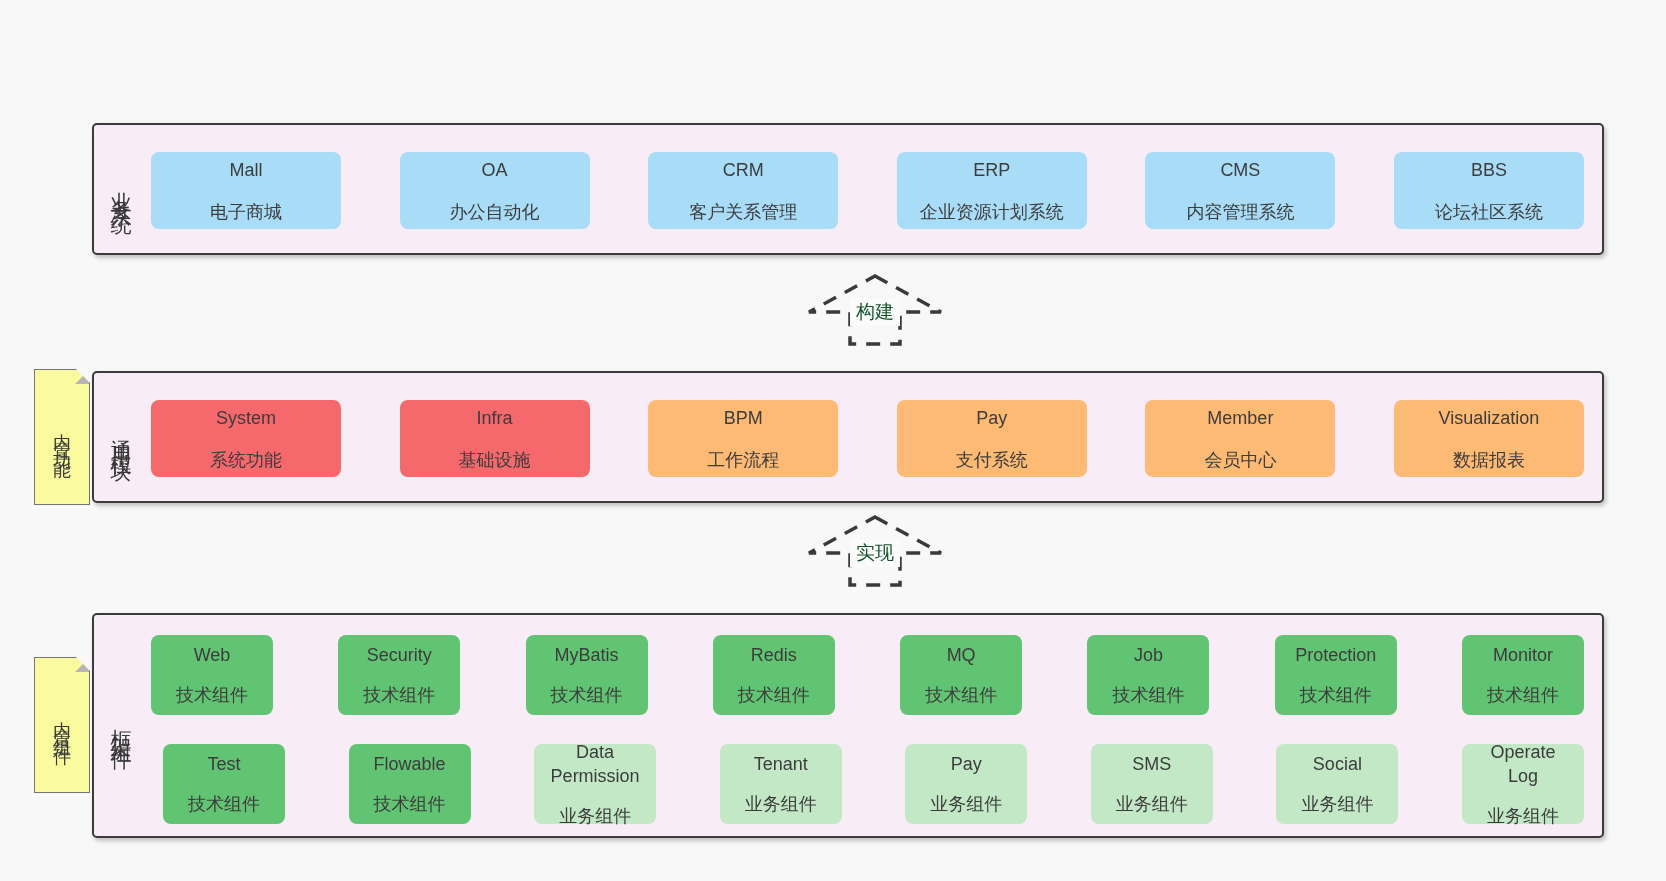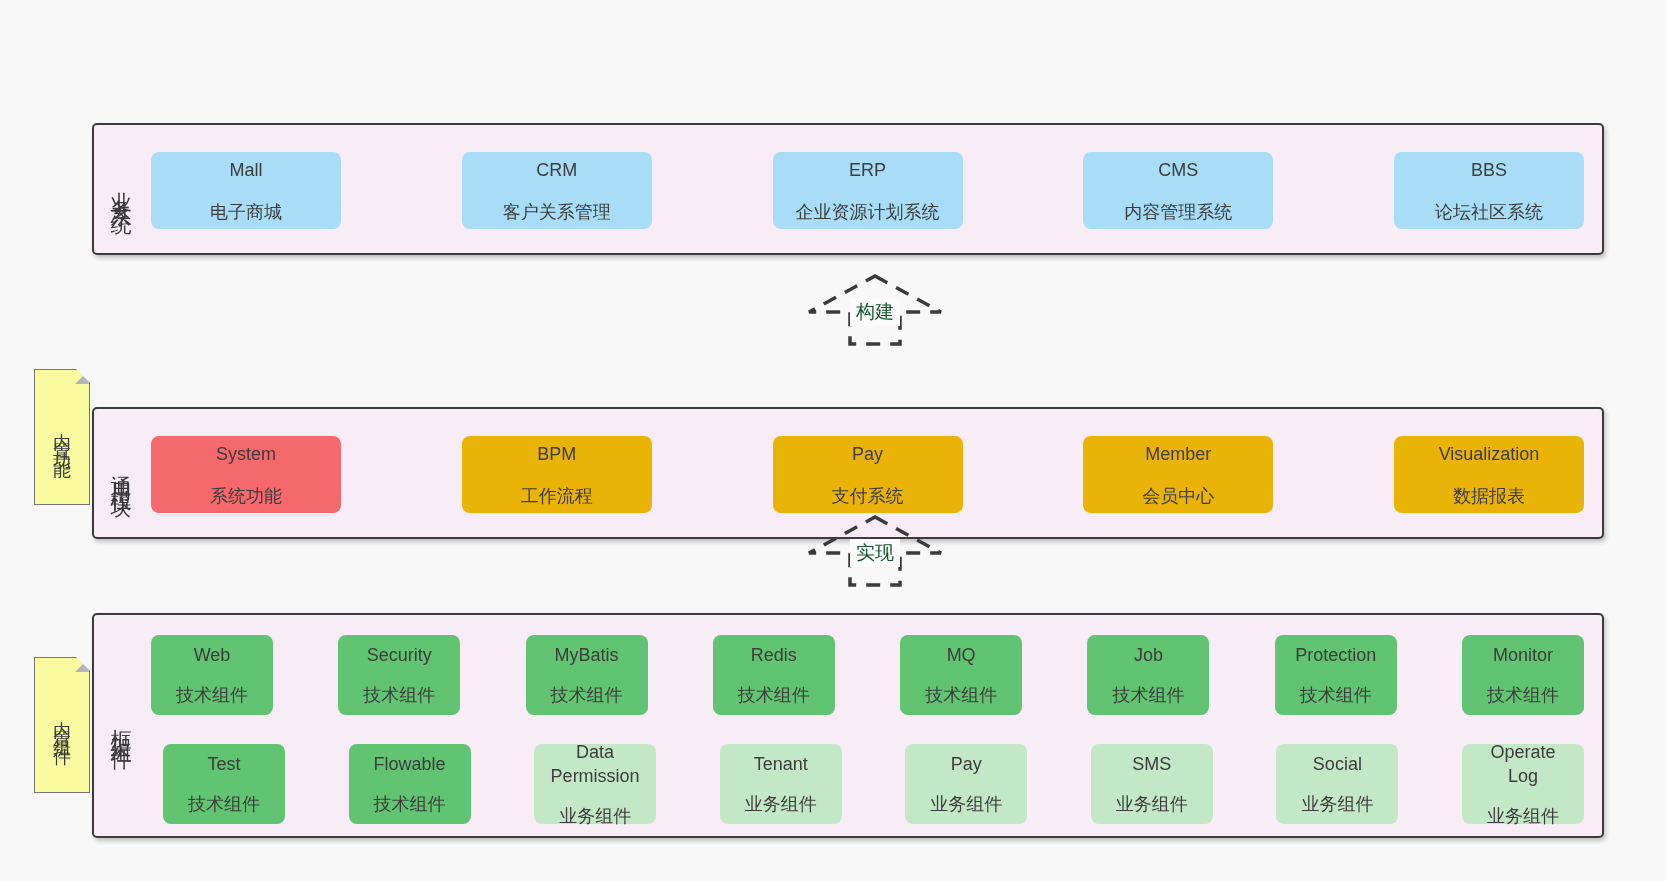--- a/index.html
+++ b/index.html
@@ -8,21 +8,21 @@
     background:#f8f8f8; overflow:hidden;
     font-family:"Liberation Sans","DejaVu Sans",sans-serif;
     color:#3c3c3c;
   }
   .layer {
     position:absolute; left:92px; width:1512px; box-sizing:border-box;
     background:#f8ecf6; border:2px solid #3b3b3b; border-radius:5px;
     box-shadow:2px 3px 4px rgba(0,0,0,0.22);
   }
   #layer-business   { top:123px; height:132px; }
-  #layer-modules    { top:371px; height:132px;margin-top:36px; }
+  #layer-modules    { top:371px; height:132px; }
   #layer-components { top:613px; height:225px; }
 
   .layer-label {
     position:absolute; left:13px; top:50%; transform:translateY(-50%);
     writing-mode:vertical-lr; text-orientation:upright;
     font-size:21px; letter-spacing:7px; color:#383838; white-space:nowrap;
   }
 
   .row {
     position:absolute; left:57px; right:18px;
@@ -35,21 +35,21 @@
   .box {
     box-sizing:border-box; border-radius:8px; padding:4px 14px;
     display:flex; flex-direction:column; justify-content:center; align-items:center;
     text-align:center; font-size:18px;gap:16px;
   }
   .box span { display:block; }
   .w6 { width:190px; height:77px; line-height:26px; }
   .w8 { width:122px; height:80px; line-height:24px; }
   .blue       { background:#a9dcf7; }
   .red        { background:#f5696d; }
-  .pink       { background:#eab308; }
+  .pink       { background:#fdba74; }
   .green      { background:#61c473; }
   .lightgreen { background:#c3e8c6; }
 
   .note {
     position:absolute; left:34px; width:56px; height:136px; box-sizing:border-box;
     background:#fafa9e; border:1px solid #757575;
     display:flex; align-items:center; justify-content:center;
     clip-path:polygon(0 0, calc(100% - 14px) 0, 100% 14px, 100% 100%, 0 100%);
   }
   .note::after {
@@ -78,20 +78,24 @@
 <body>
 
 <div class="layer" id="layer-business">
   <div class="layer-label">业务系统</div>
   <div class="row">
     <div class="box w6 blue">
       <span>Mall</span>
       <span>电子商城</span>
     </div>
     <div class="box w6 blue">
+      <span>OA</span>
+      <span>办公自动化</span>
+    </div>
+    <div class="box w6 blue">
       <span>CRM</span>
       <span>客户关系管理</span>
     </div>
     <div class="box w6 blue">
       <span>ERP</span>
       <span>企业资源计划系统</span>
     </div>
     <div class="box w6 blue">
       <span>CMS</span>
       <span>内容管理系统</span>
@@ -113,20 +117,24 @@
 <div class="note" id="note-modules">
   <span class="note-text">内置功能</span>
 </div>
 <div class="layer" id="layer-modules">
   <div class="layer-label">通用模块</div>
   <div class="row">
     <div class="box w6 red">
       <span>System</span>
       <span>系统功能</span>
     </div>
+    <div class="box w6 red">
+      <span>Infra</span>
+      <span>基础设施</span>
+    </div>
     <div class="box w6 pink">
       <span>BPM</span>
       <span>工作流程</span>
     </div>
     <div class="box w6 pink">
       <span>Pay</span>
       <span>支付系统</span>
     </div>
     <div class="box w6 pink">
       <span>Member</span>

